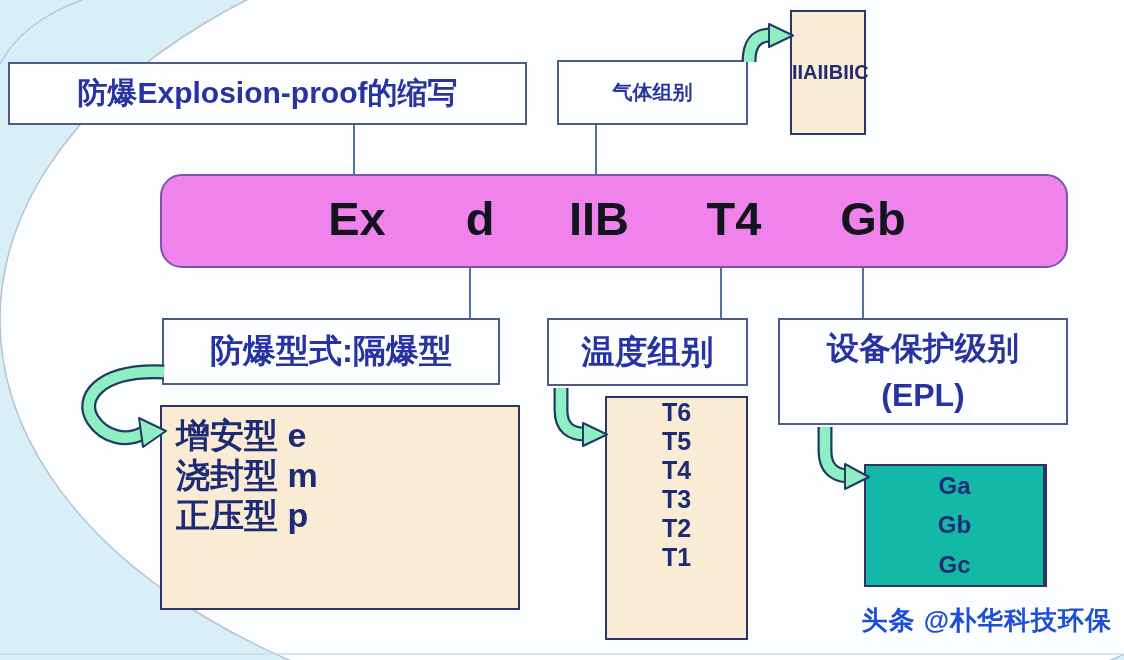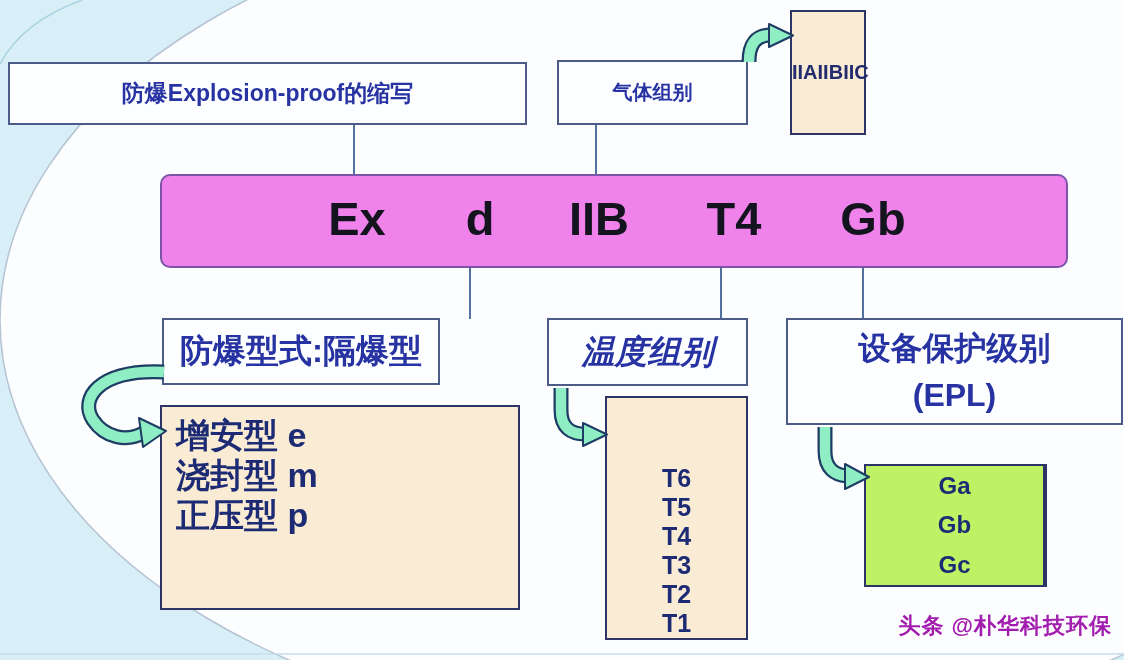--- a/index.html
+++ b/index.html
@@ -5,52 +5,52 @@
   html,body{margin:0;padding:0;background:#eef6fa;}
   #canvas{
     position:relative;width:1124px;height:660px;overflow:hidden;
     font-family:"Liberation Sans","DejaVu Sans",sans-serif;background:#fff;
   }
   #decor,#arrows{position:absolute;left:0;top:0;width:1124px;height:660px;}
   #arrows{pointer-events:none;z-index:4;}
   .box{position:absolute;box-sizing:border-box;display:flex;align-items:center;justify-content:center;z-index:2;}
   .wbox{background:#fcfeff;border:2px solid #4c5b88;color:#2733a2;font-weight:600;text-align:center;}
   .tan{background:#faecd4;border:2px solid #2d3566;color:#1d2b74;font-weight:bold;}
-  #box-abbr{left:8px;top:62px;width:519px;height:63px;font-size:23px;}
+  #box-abbr{left:8px;top:62px;width:519px;height:63px;font-size:30px;}
   #box-gas{left:557px;top:60px;width:191px;height:65px;font-size:20px;}
   #gas-groups{left:790px;top:10px;width:76px;height:125px;flex-direction:row;justify-content:space-around;font-size:20px;color:#222b6e;}
   #pink-box{
     left:160px;top:174px;width:908px;height:94px;z-index:2;position:absolute;box-sizing:border-box;
-    background:#f082ec;border:2px solid #7c55a8;border-radius:10px;
+    background:#f082ec;border:2px solid #7c55a8;border-radius:22px;
   }
   .code-part{position:absolute;top:50%;transform:translate(-50%,-54%);font-size:47px;font-weight:bold;color:#14141e;}
-  #box-type{left:162px;top:318px;width:278px;height:67px;font-size:33px;text-align:right;}
-  #box-temp{left:547px;top:318px;width:201px;height:68px;font-size:33px;font-style:italic;}
-  #box-epl{left:778px;top:318px;width:337px;height:107px;font-size:32px;flex-direction:column;line-height:1.45;margin-left:8px;}
+  #box-type{left:162px;top:318px;width:338px;height:67px;font-size:33px;text-align:right;}
+  #box-temp{left:547px;top:318px;width:201px;height:68px;font-size:33px;}
+  #box-epl{left:778px;top:318px;width:290px;height:107px;font-size:32px;flex-direction:column;line-height:1.45;}
   #type-list{left:160px;top:405px;width:360px;height:205px;font-size:34px;}
   .type-col{position:absolute;top:8px;line-height:40px;white-space:nowrap;}
   .col-l{left:14px;}
   .col-r{left:184px;}
   .squiggle{text-decoration:underline wavy rgba(205,90,60,.8);text-underline-offset:4px;}
-  #temp-list{left:605px;top:396px;width:143px;height:244px;flex-direction:column;justify-content:flex-end;font-size:25px;}
+  #temp-list{left:605px;top:396px;width:143px;height:244px;flex-direction:column;justify-content:flex-start;font-size:25px;}
   #epl-grid{left:864px;top:464px;width:183px;height:123px;padding:0;display:flex;align-items:stretch;
     border:2px solid #2d3566;background:#fdfeff;color:#1d2b74;font-weight:bold;font-size:24px;}
   .epl-col{flex:1;display:flex;flex-direction:column;justify-content:space-around;align-items:center;}
-  .epl-col.gas{background:#bef264;border-right:2px solid #2d3566;}
+  .epl-col.gas{background:#14b8a6;border-right:2px solid #2d3566;}
   .vline{position:absolute;width:2px;background:#51719e;z-index:1;}
   #c1{left:353px;top:125px;height:50px;}
   #c2{left:595px;top:125px;height:50px;}
   #c3{left:469px;top:267px;height:52px;}
   #c4{left:720px;top:267px;height:52px;}
   #c5{left:862px;top:267px;height:52px;}
   .arrow-under{stroke:#1e3c64;stroke-width:15;fill:none;}
   .arrow-over{stroke:#8feec4;stroke-width:10.5;fill:none;}
   .arrow-head{fill:#8feec4;stroke:#1e3c64;stroke-width:2;stroke-linejoin:round;}
-  #watermark{position:absolute;right:12px;top:603px;z-index:5;font-size:22px;font-weight:bold;
-    color:#a21caf;letter-spacing:1px;text-shadow:1.5px 1.5px 0 rgba(255,255,255,.95);margin-top:8px;}
+  #watermark{position:absolute;right:12px;top:603px;z-index:5;font-size:26px;font-weight:bold;
+    color:#1d4ed8;letter-spacing:1px;text-shadow:1.5px 1.5px 0 rgba(255,255,255,.95);}
 </style>
 </head>
 <body>
 
 <div id="canvas">
 
   <svg id="decor" viewBox="0 0 1124 660">
     <rect x="0" y="0" width="1124" height="660" fill="#d8eff7"></rect>
     <ellipse cx="700" cy="320" rx="700" ry="420" fill="#fbfdff" stroke="#b6c3d2" stroke-width="1.5"></ellipse>
     <path d="M 82 0 Q 22 22 0 64" stroke="#abd3e2" stroke-width="1.5" fill="none"></path>

